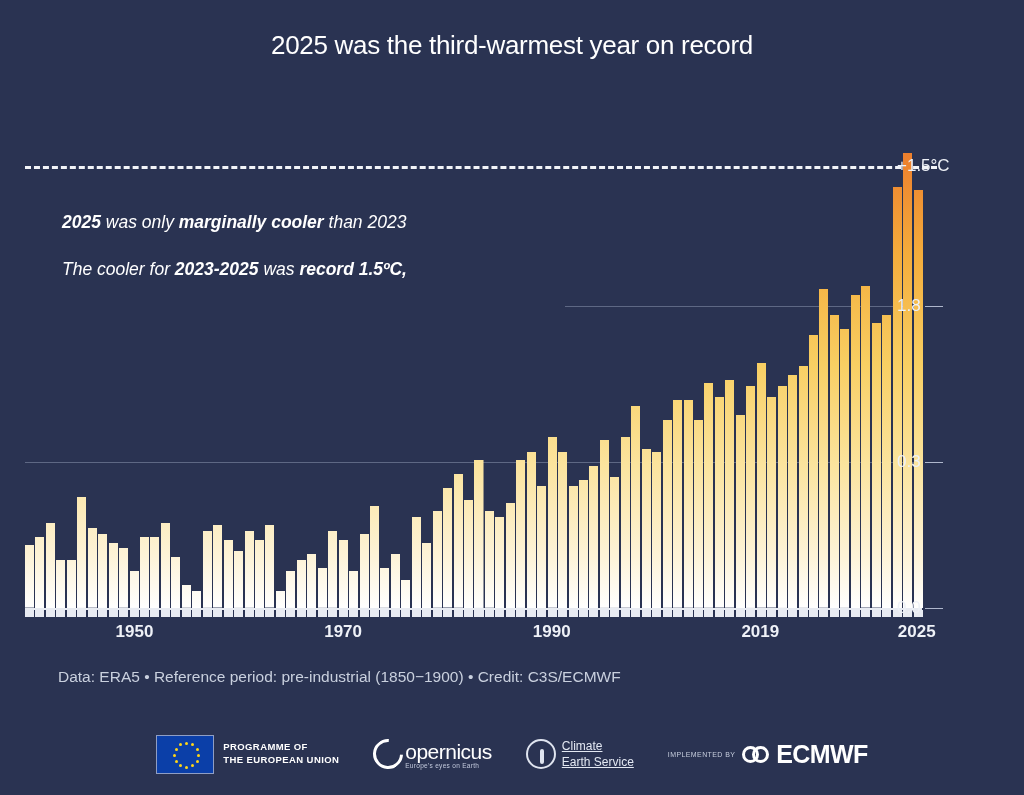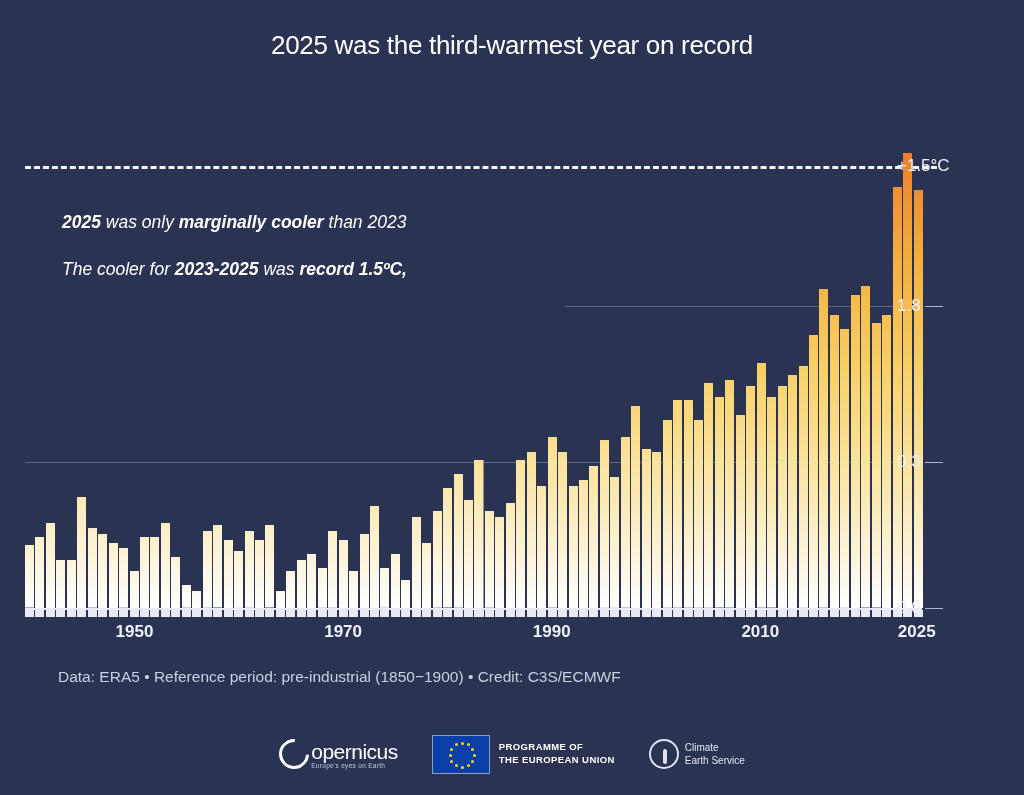--- a/index.html
+++ b/index.html
@@ -133,21 +133,21 @@
   #cop-tag { font-size:6.5px; color:#c3cadd; letter-spacing:0.3px; margin-top:-2px; }
   #c3s { display:flex; align-items:center; gap:6px; }
   #c3s-mark {
     width:30px; height:30px; border:2px solid #dfe4ef; border-radius:50%;
     position:relative; overflow:hidden;
   }
   #c3s-mark:after {
     content:""; position:absolute; left:12px; top:8px;
     width:4px; height:15px; background:#dfe4ef; border-radius:2px;
   }
-  #c3s-text { font-size:10px; line-height:1.35; color:#e3e8f2; }
+  #c3s-text { font-size:12px; line-height:1.35; color:#e3e8f2;text-decoration:underline; }
   #impl { font-size:7px; letter-spacing:0.4px; color:#c6cddd; }
   #ecmwf-group { display:flex; align-items:center; gap:7px; }
   #ecmwf-mark { display:flex; align-items:center; }
   .ec-ring {
     width:17px; height:17px; border:3.5px solid #ffffff; border-radius:50%;
   }
   .ec-ring.second { margin-left:-7px; }
   #ecmwf-word { font-size:25px; font-weight:bold; letter-spacing:-0.6px; }
 </style>
 </head>
@@ -349,40 +349,32 @@
 <div class="ytick" style="top: 498px;">0.0</div>
     <div class="ytick-mark" style="top: 498px;"></div>
     <div class="ytick" style="top: 352px;">0.3</div>
     <div class="ytick-mark" style="top: 352px;"></div>
     <div class="ytick" style="top: 196px;">1.8</div>
     <div class="ytick-mark" style="top: 196px;"></div>
     <div class="ytick" style="top: 56px;">+1.5°C</div>
     <div class="xlabel" style="left: 134.517px;">1950</div>
     <div class="xlabel" style="left: 343.122px;">1970</div>
     <div class="xlabel" style="left: 551.727px;">1990</div>
-    <div class="xlabel" style="left: 760.331px;">2010</div>
+    <div class="xlabel" style="left: 760.331px;">2019</div>
     <div class="xlabel" style="left: 916.785px;">2025</div>
   </div>
 
 <div id="annotations">
     <p><b>2025</b><span> was only </span><b>marginally cooler</b><span> than 2023</span></p>
     <p><span>The cooler for </span><b>2023-2025</b><span> was </span><b>record 1.5ºC,</b><br></p>
   </div>
 
 <div id="credit">Data: ERA5 • Reference period: pre-industrial (1850−1900) • Credit: C3S/ECMWF</div>
 
 <div id="logos">
-
-  <div id="copernicus" class="logo-group">
-    <div id="cop-mark"></div>
-    <div id="cop-wrap">
-      <div id="cop-word">opernicus</div>
-      <div id="cop-tag">Europe's eyes on Earth</div>
-    </div>
-  </div>
 
   <div class="logo-group">
     <div id="eu-flag">
         <div class="eu-star" style="left: 28px; top: 6px;"></div>
         <div class="eu-star" style="left: 34px; top: 7.6077px;"></div>
         <div class="eu-star" style="left: 38.3923px; top: 12px;"></div>
         <div class="eu-star" style="left: 40px; top: 18px;"></div>
         <div class="eu-star" style="left: 38.3923px; top: 24px;"></div>
         <div class="eu-star" style="left: 34px; top: 28.3923px;"></div>
         <div class="eu-star" style="left: 28px; top: 30px;"></div>
@@ -391,21 +383,37 @@
         <div class="eu-star" style="left: 16px; top: 18px;"></div>
         <div class="eu-star" style="left: 17.6077px; top: 12px;"></div>
         <div class="eu-star" style="left: 22px; top: 7.6077px;"></div>
       </div>
     <div id="eu-text">
       <div>PROGRAMME OF</div>
       <div>THE EUROPEAN UNION</div>
     </div>
   </div>
 
+  <div id="copernicus" class="logo-group">
+    <div id="cop-mark"></div>
+    <div id="cop-wrap">
+      <div id="cop-word">opernicus</div>
+      <div id="cop-tag">Europe's eyes on Earth</div>
+    </div>
+  </div>
+
   <div id="c3s" class="logo-group">
     <div id="c3s-mark"></div>
     <div id="c3s-text">
       <div>Climate</div>
       <div>Earth Service</div>
     </div>
   </div>
 
+  <div id="ecmwf-group">
+    <div id="impl">IMPLEMENTED BY</div>
+    <div id="ecmwf-mark">
+      <div class="ec-ring"></div>
+      <div class="ec-ring second"></div>
+    </div>
+    <div id="ecmwf-word">ECMWF</div>
+  </div>
 </div>
 
 </body></html>

